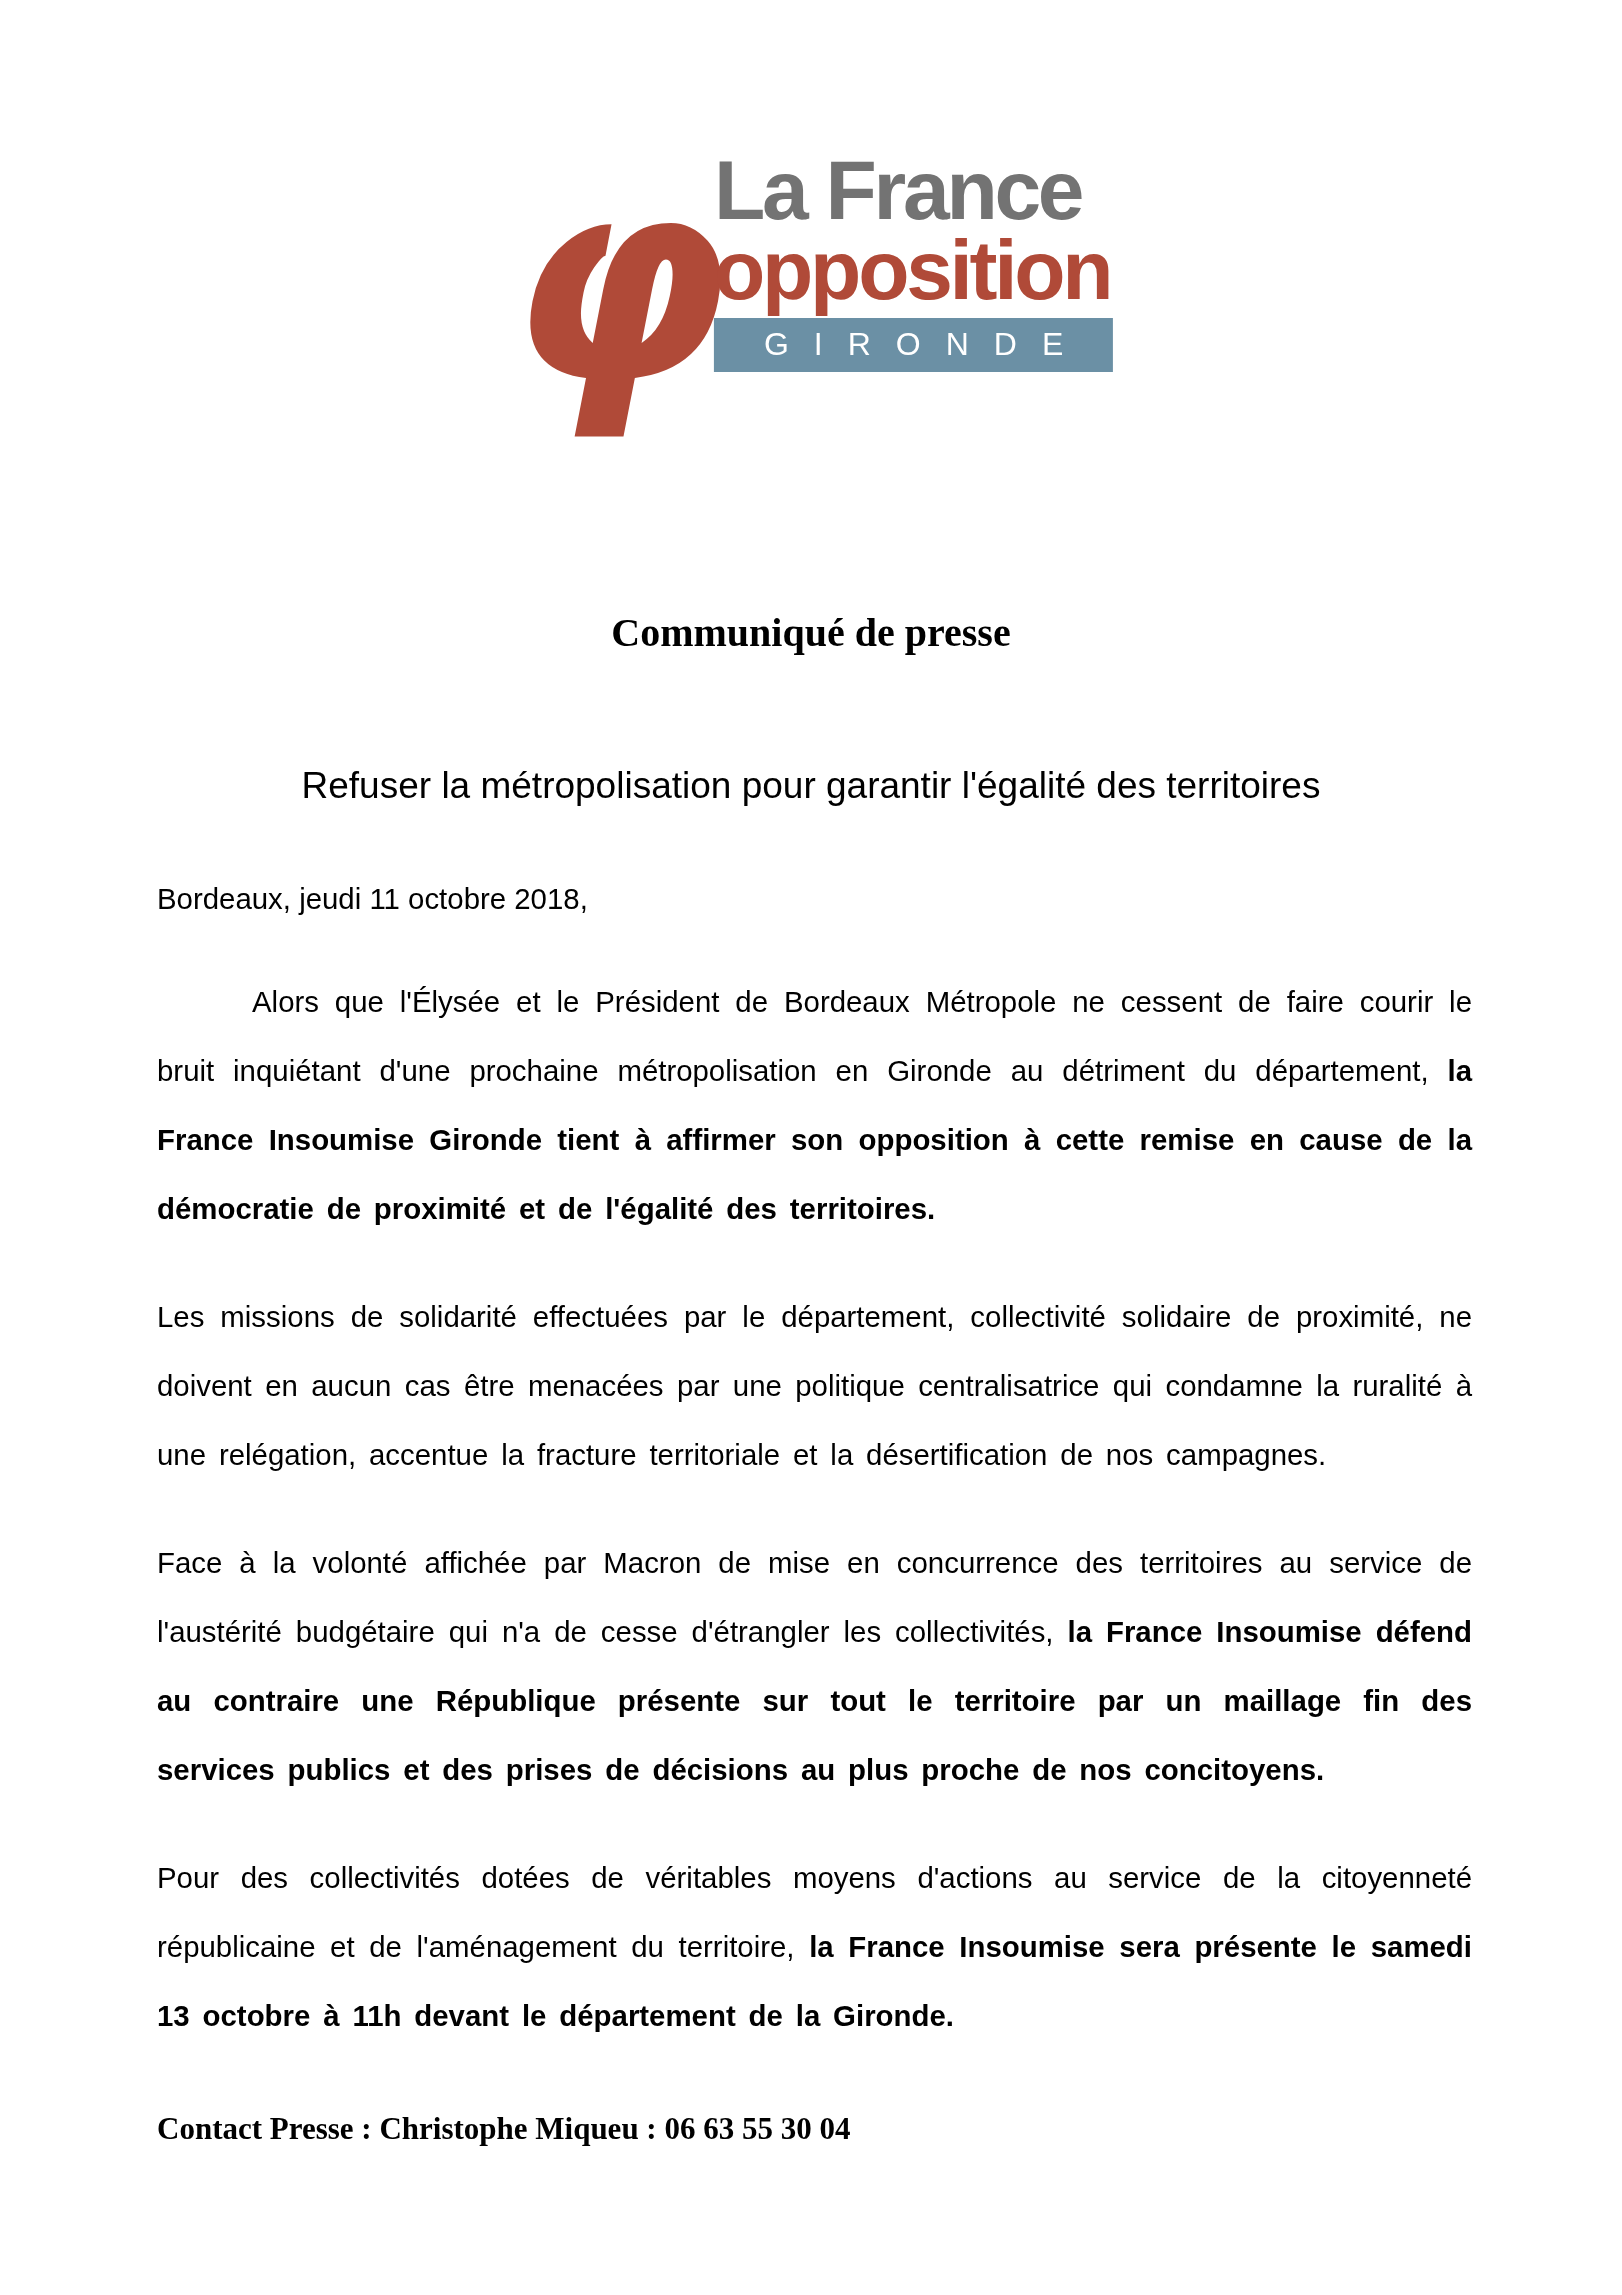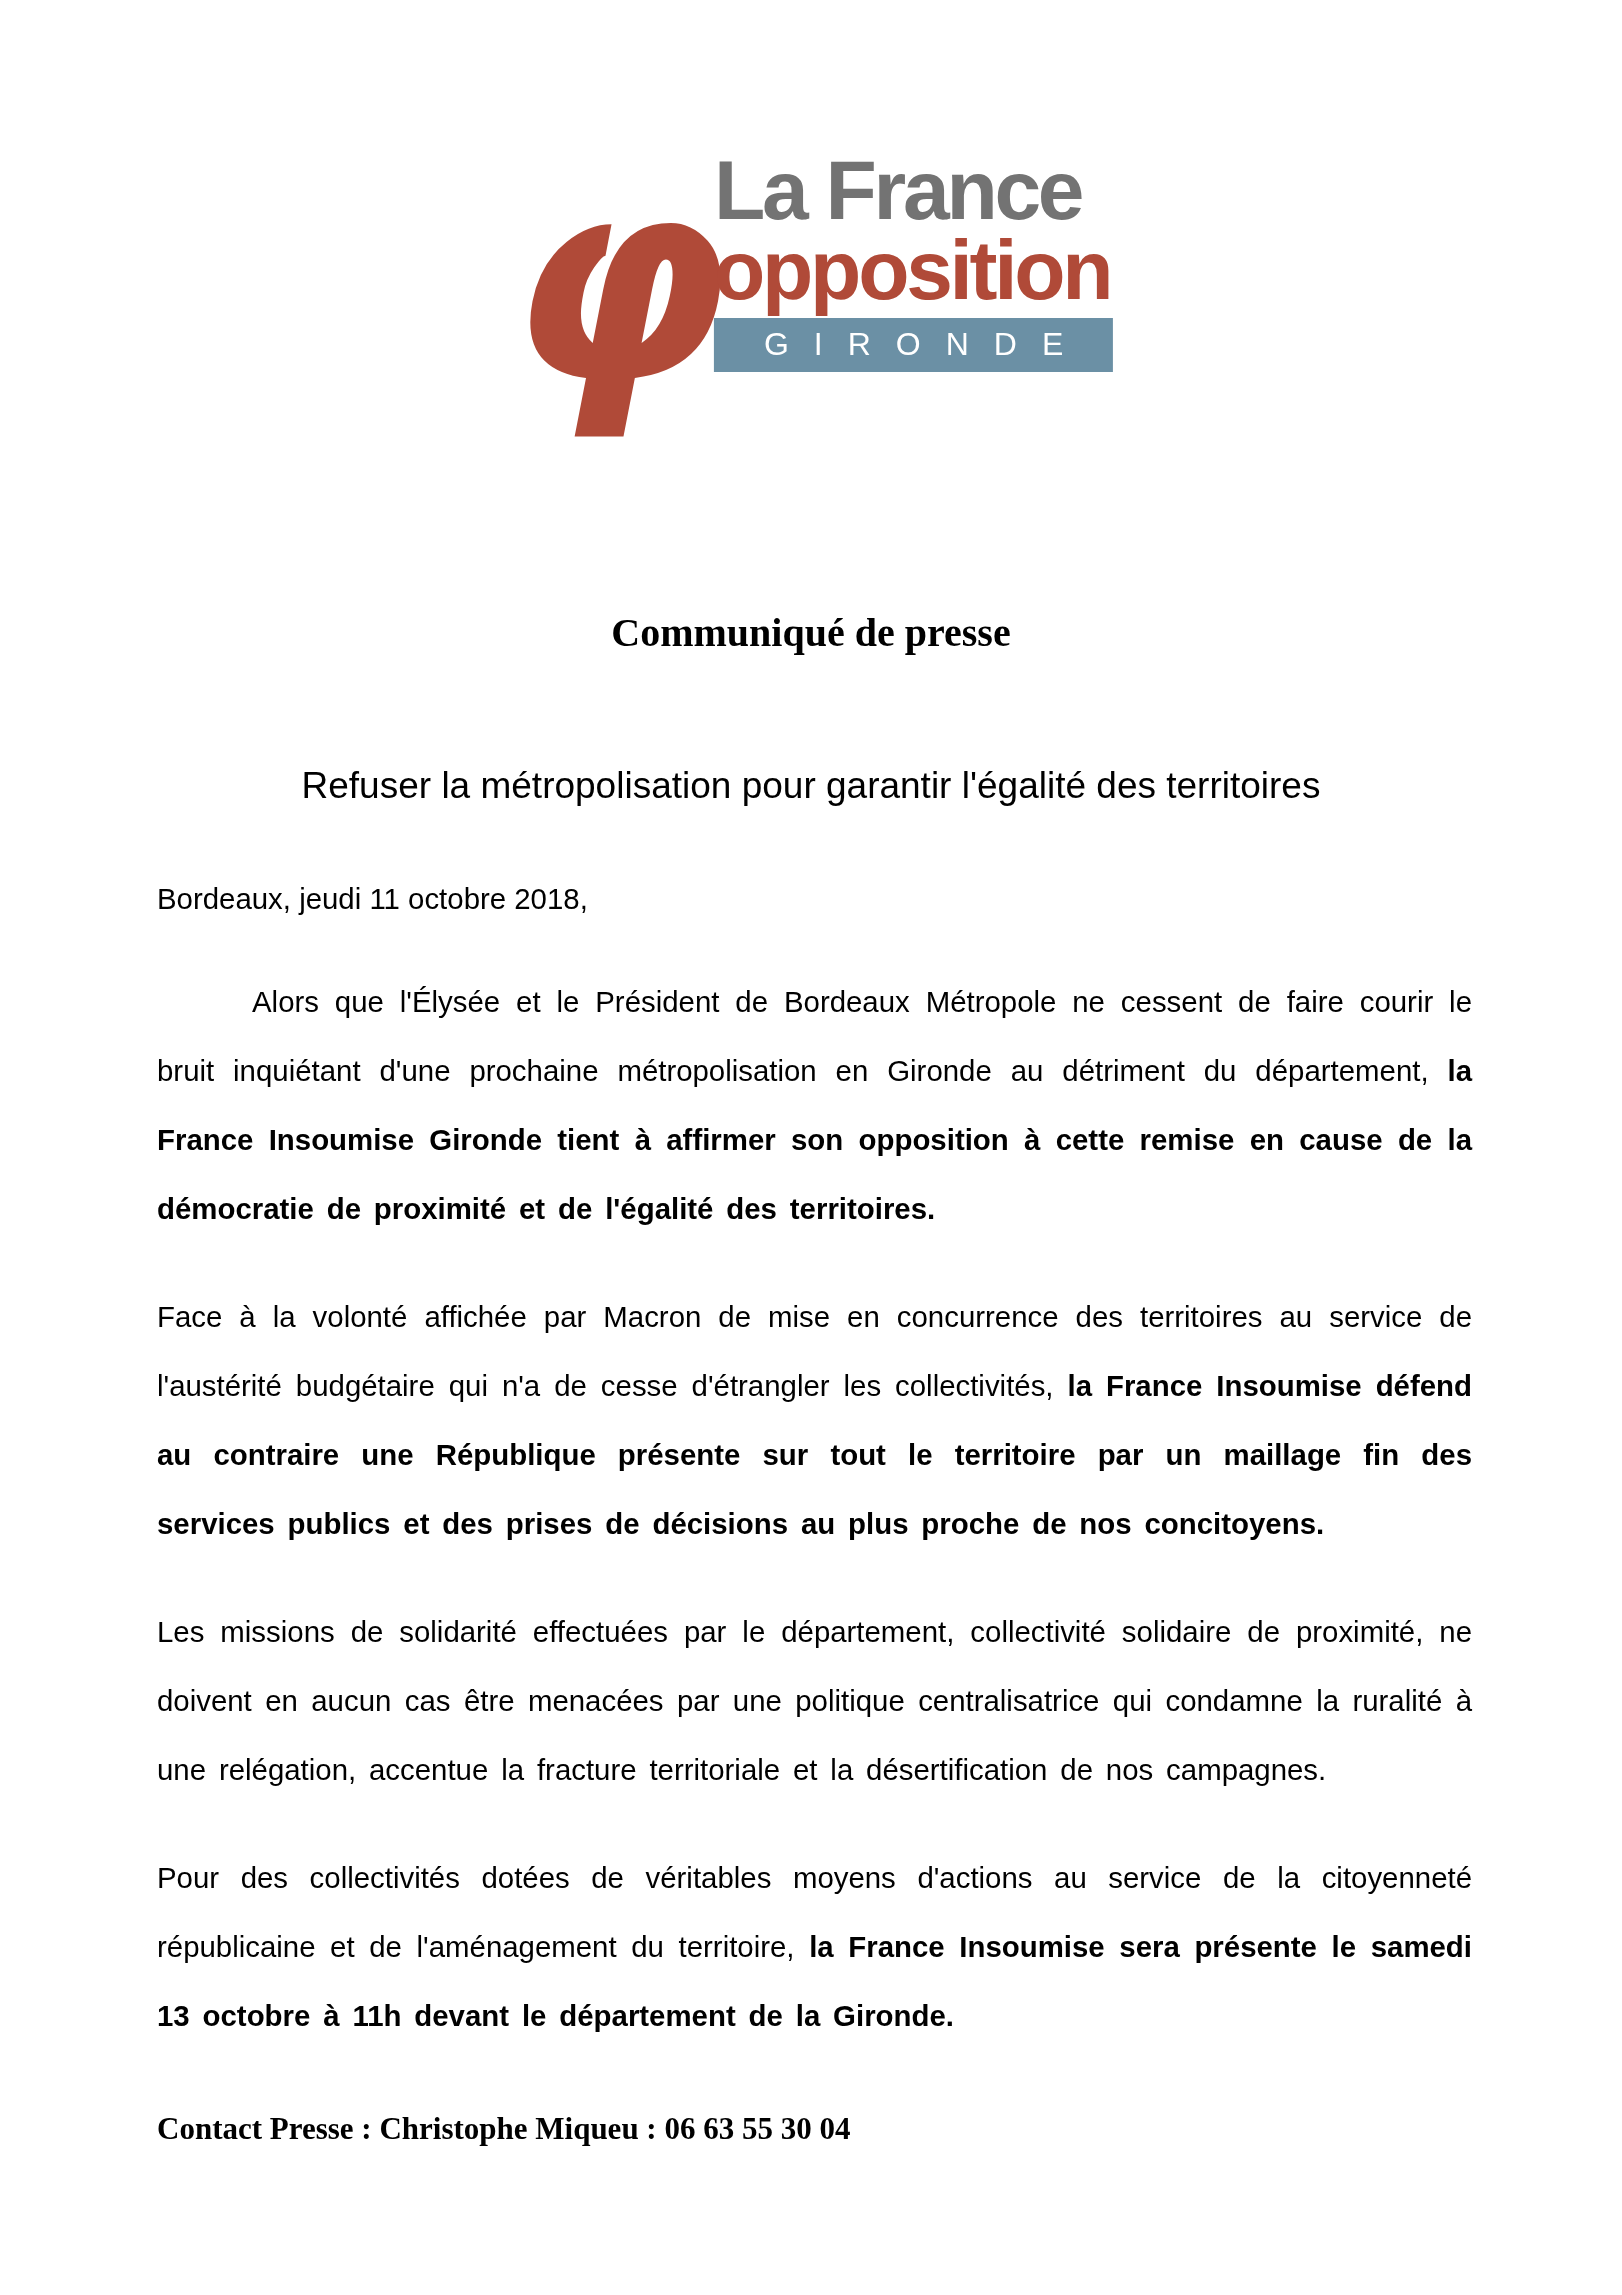--- a/index.html
+++ b/index.html
@@ -140,21 +140,21 @@
   </header>
 
   <h1 class="doc-title">Communiqué de presse</h1>
 
   <h2 class="doc-subtitle">Refuser la métropolisation pour garantir l'égalité des territoires</h2>
 
   <p class="dateline">Bordeaux, jeudi 11 octobre 2018,</p>
 
   <div class="paragraphs" id="paragraphs">
       <p class="indent"><span>Alors que l'Élysée et le Président de Bordeaux Métropole ne cessent de faire courir le bruit inquiétant d'une prochaine métropolisation en Gironde au détriment du département, </span><b>la France Insoumise Gironde tient à affirmer son opposition à cette remise en cause de la démocratie de proximité et de l'égalité des territoires.</b></p>
+      <p><span>Les missions de solidarité effectuées par le département, collectivité solidaire de proximité, ne doivent en aucun cas être menacées par une politique centralisatrice qui condamne la ruralité à une relégation, accentue la fracture territoriale et la désertification de nos campagnes.</span></p>
       <p><span>Face à la volonté affichée par Macron de mise en concurrence des territoires au service de l'austérité budgétaire qui n'a de cesse d'étrangler les collectivités, </span><b>la France Insoumise défend au contraire une République présente sur tout le territoire par un maillage fin des services publics et des prises de décisions au plus proche de nos concitoyens.</b></p>
-      <p><span>Les missions de solidarité effectuées par le département, collectivité solidaire de proximité, ne doivent en aucun cas être menacées par une politique centralisatrice qui condamne la ruralité à une relégation, accentue la fracture territoriale et la désertification de nos campagnes.</span></p>
       <p><span>Pour des collectivités dotées de véritables moyens d'actions au service de la citoyenneté républicaine et de l'aménagement du territoire, </span><b>la France Insoumise sera présente le samedi 13 octobre à 11h devant le département de la Gironde.</b></p>
     </div>
 
   <p class="contact">Contact Presse : Christophe Miqueu : 06 63 55 30 04</p>
 
 </div>
 
 
 </body></html>

